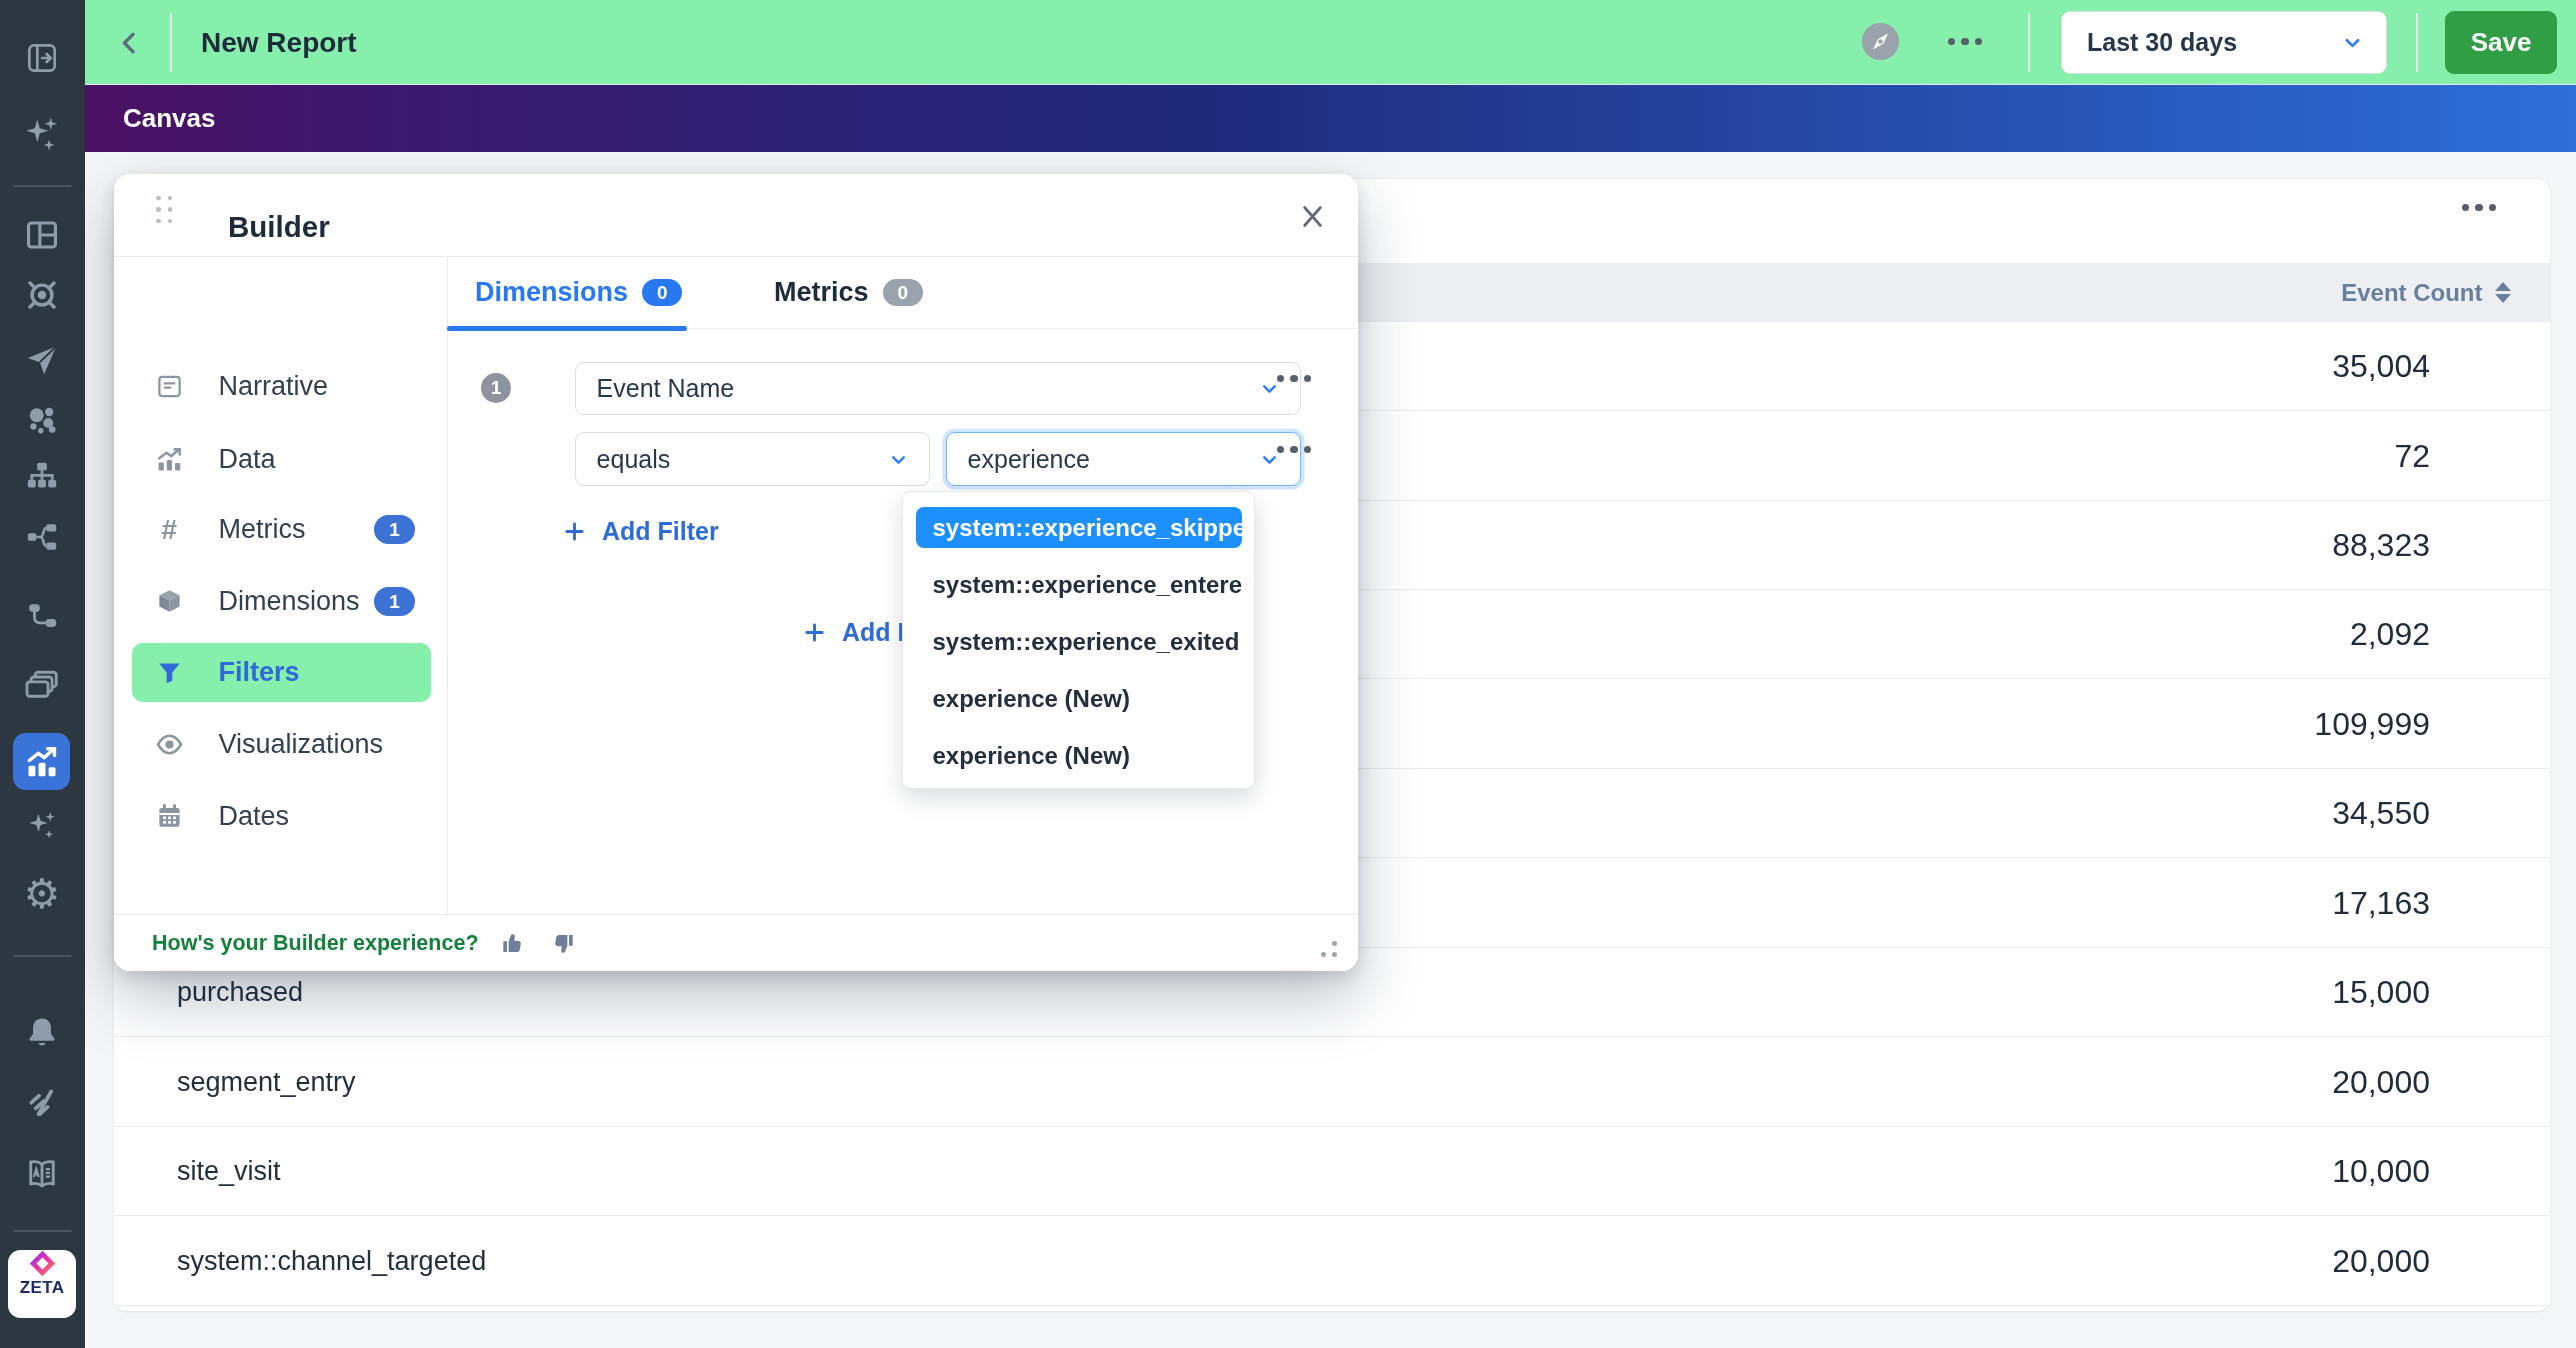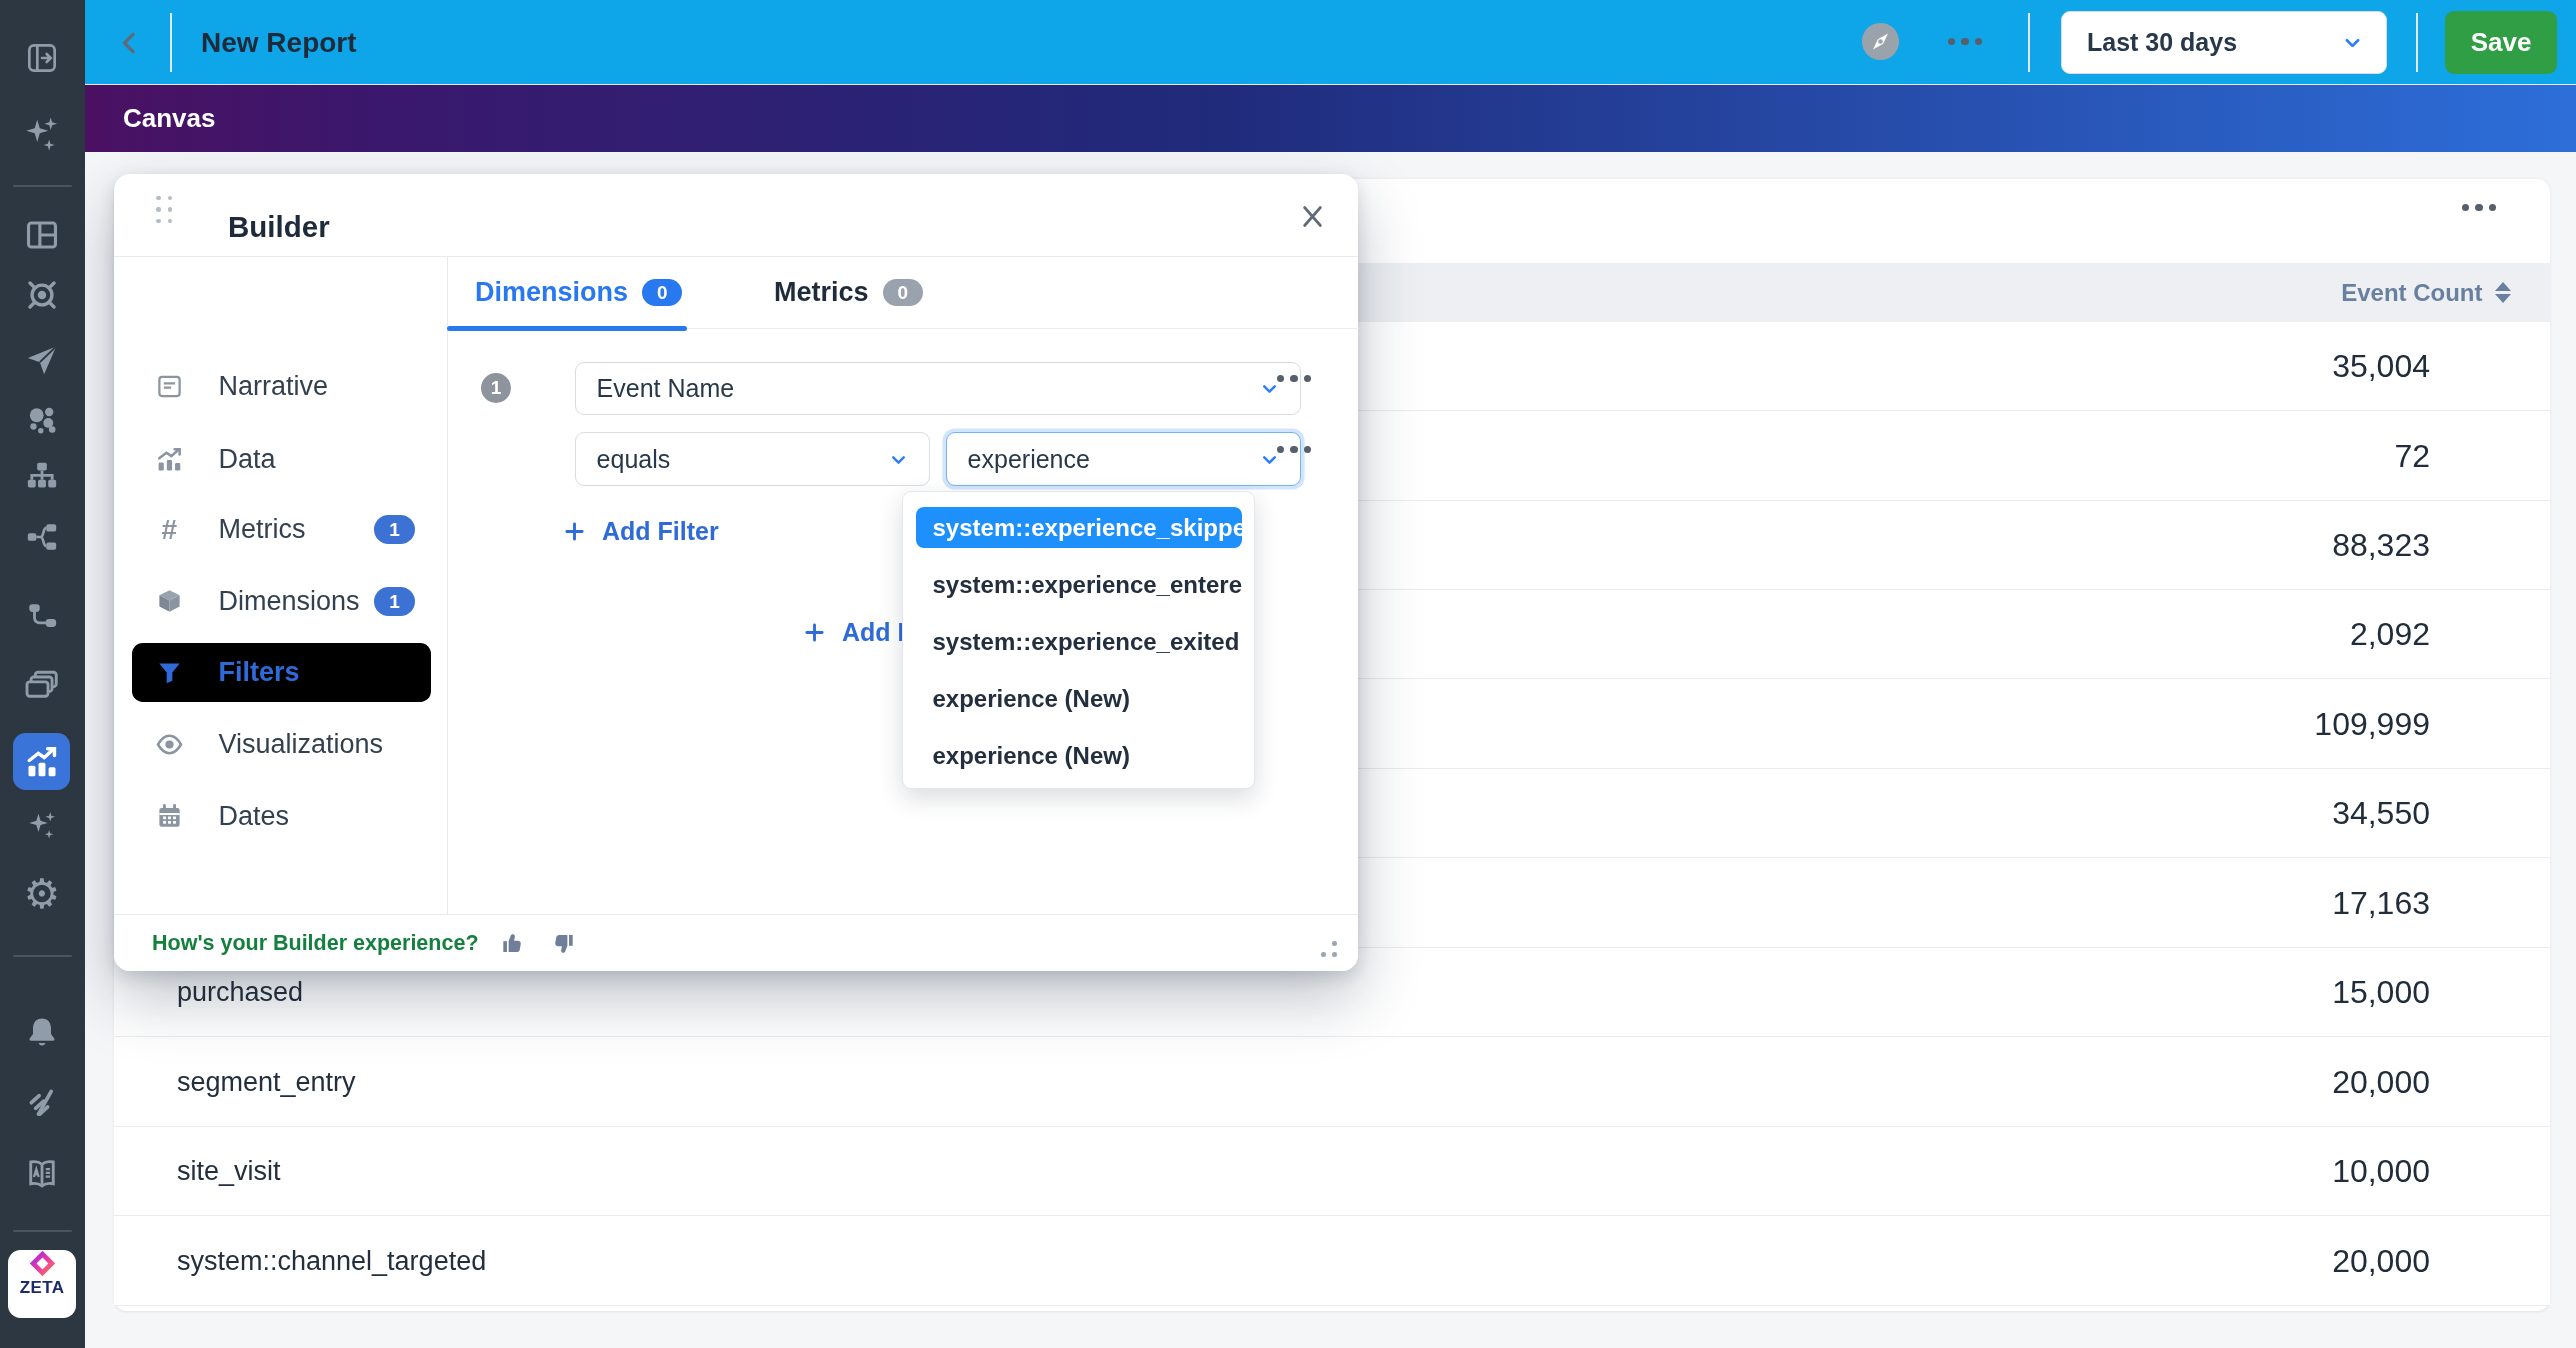--- a/index.html
+++ b/index.html
@@ -16,21 +16,21 @@
   .sicon { left:42px; transform:translate(-50%,-50%); color:#909ca9; display:flex; align-items:center; justify-content:center; }
   .sdiv { left:12.5px; width:59px; height:1.8px; background:#49545f; border-radius:1.8px; }
   .active-tile { left:13.4px; top:733px; width:57px; height:57px; background:#3b74d8; border-radius:12.5px;
     display:flex; align-items:center; justify-content:center; color:#fff; }
   .zeta-tile { left:8px; top:1250px; width:68px; height:68px; background:#fff; border-radius:12.5px;
     display:flex; flex-direction:column; align-items:center; justify-content:flex-start; gap:1.8px; }
   .zeta-text { font-size:17px; font-weight:bold; color:#1b2a6b; letter-spacing:0.4px; line-height:1; }
   .gear-glyph { font-size:41px; line-height:1; }
 
   
-  #topbar { left:85px; top:0; width:2491px; height:85px; background:#0ea5e9; border-bottom:0.9px solid #e7e9ed; z-index:30; }
+  #topbar { left:85px; top:0; width:2491px; height:85px; background:#86efac; border-bottom:0.9px solid #e7e9ed; z-index:30; }
   .vdiv { top:12.5px; width:1.8px; height:59px; background:#e4e8ec; }
   #page-title { left:116px; top:0; height:85px; display:flex; align-items:center; font-size:28px; font-weight:bold; color:#1e2b3a; }
   .iconbtn { display:flex; align-items:center; justify-content:center; }
   .kebab { display:flex; gap:6.3px; align-items:center; }
   .kebab i { width:7.2px; height:7.2px; border-radius:50%; background:#55606c; display:block; }
   .daterange { left:1976px; top:10.7px; width:326px; height:63px; background:#fff; border:1.8px solid #d8dde3; border-radius:9px;
     display:flex; align-items:center; padding:0 19.7px 0 25px; font-size:25px; font-weight:600; color:#27384a; }
   .daterange .grow { flex:1; }
   .savebtn { left:2360px; top:10.7px; width:112px; height:63px; background:#2f9e44; color:#fff; border-radius:9px;
     display:flex; align-items:center; justify-content:center; font-size:26px; font-weight:bold; }
@@ -64,21 +64,21 @@
   .mtitle { left:114px; top:0; height:105px; display:flex; align-items:center; font-size:29.5px; font-weight:bold; color:#1e2b3a; }
   .draggrip { left:42px; top:21.5px; display:grid; grid-template-columns:repeat(2,4.5px); gap:7.2px; }
   .draggrip i { width:4.5px; height:4.5px; border-radius:50%; background:#b4bcc6; display:block; }
   .closex { left:1179px; top:23px; width:38px; height:38px; display:flex; align-items:center; justify-content:center; color:#5f6b77; }
 
   
   .mnav { left:0; top:83px; width:334px; height:657px; border-right:0.9px solid #e8eaee; }
   .nitem { left:18px; width:299px; height:59px; border-radius:10.7px; display:flex; align-items:center; color:#33414f; }
   .nitem .nicon { width:30px; margin-left:22.4px; display:flex; justify-content:center; color:#8a95a1; }
   .nitem .nlabel { margin-left:34px; font-size:27px; flex:1; }
-  .nitem.active { background:#000000; }
+  .nitem.active { background:#86efac; }
   .nitem.active .nlabel, .nitem.active .nicon { color:#2e6bd8; font-weight:600; }
   .nbadge { margin-right:16px; min-width:41px; height:29.5px; background:#3b72d3; border-radius:15px; color:#fff;
     font-size:19px; font-weight:bold; display:flex; align-items:center; justify-content:center; }
   .hashicon { font-size:28px; font-weight:bold; line-height:1; }
 
   
   .tabsrow { left:334px; top:83px; width:911px; height:72px; border-bottom:1.8px solid #ebedf0; }
   .tab { top:0; height:71px; display:flex; align-items:center; gap:14.3px; }
   .tab .tlabel { font-size:27px; font-weight:bold; color:#1e2b3a; }
   .tab.active .tlabel { color:#2878ef; }

